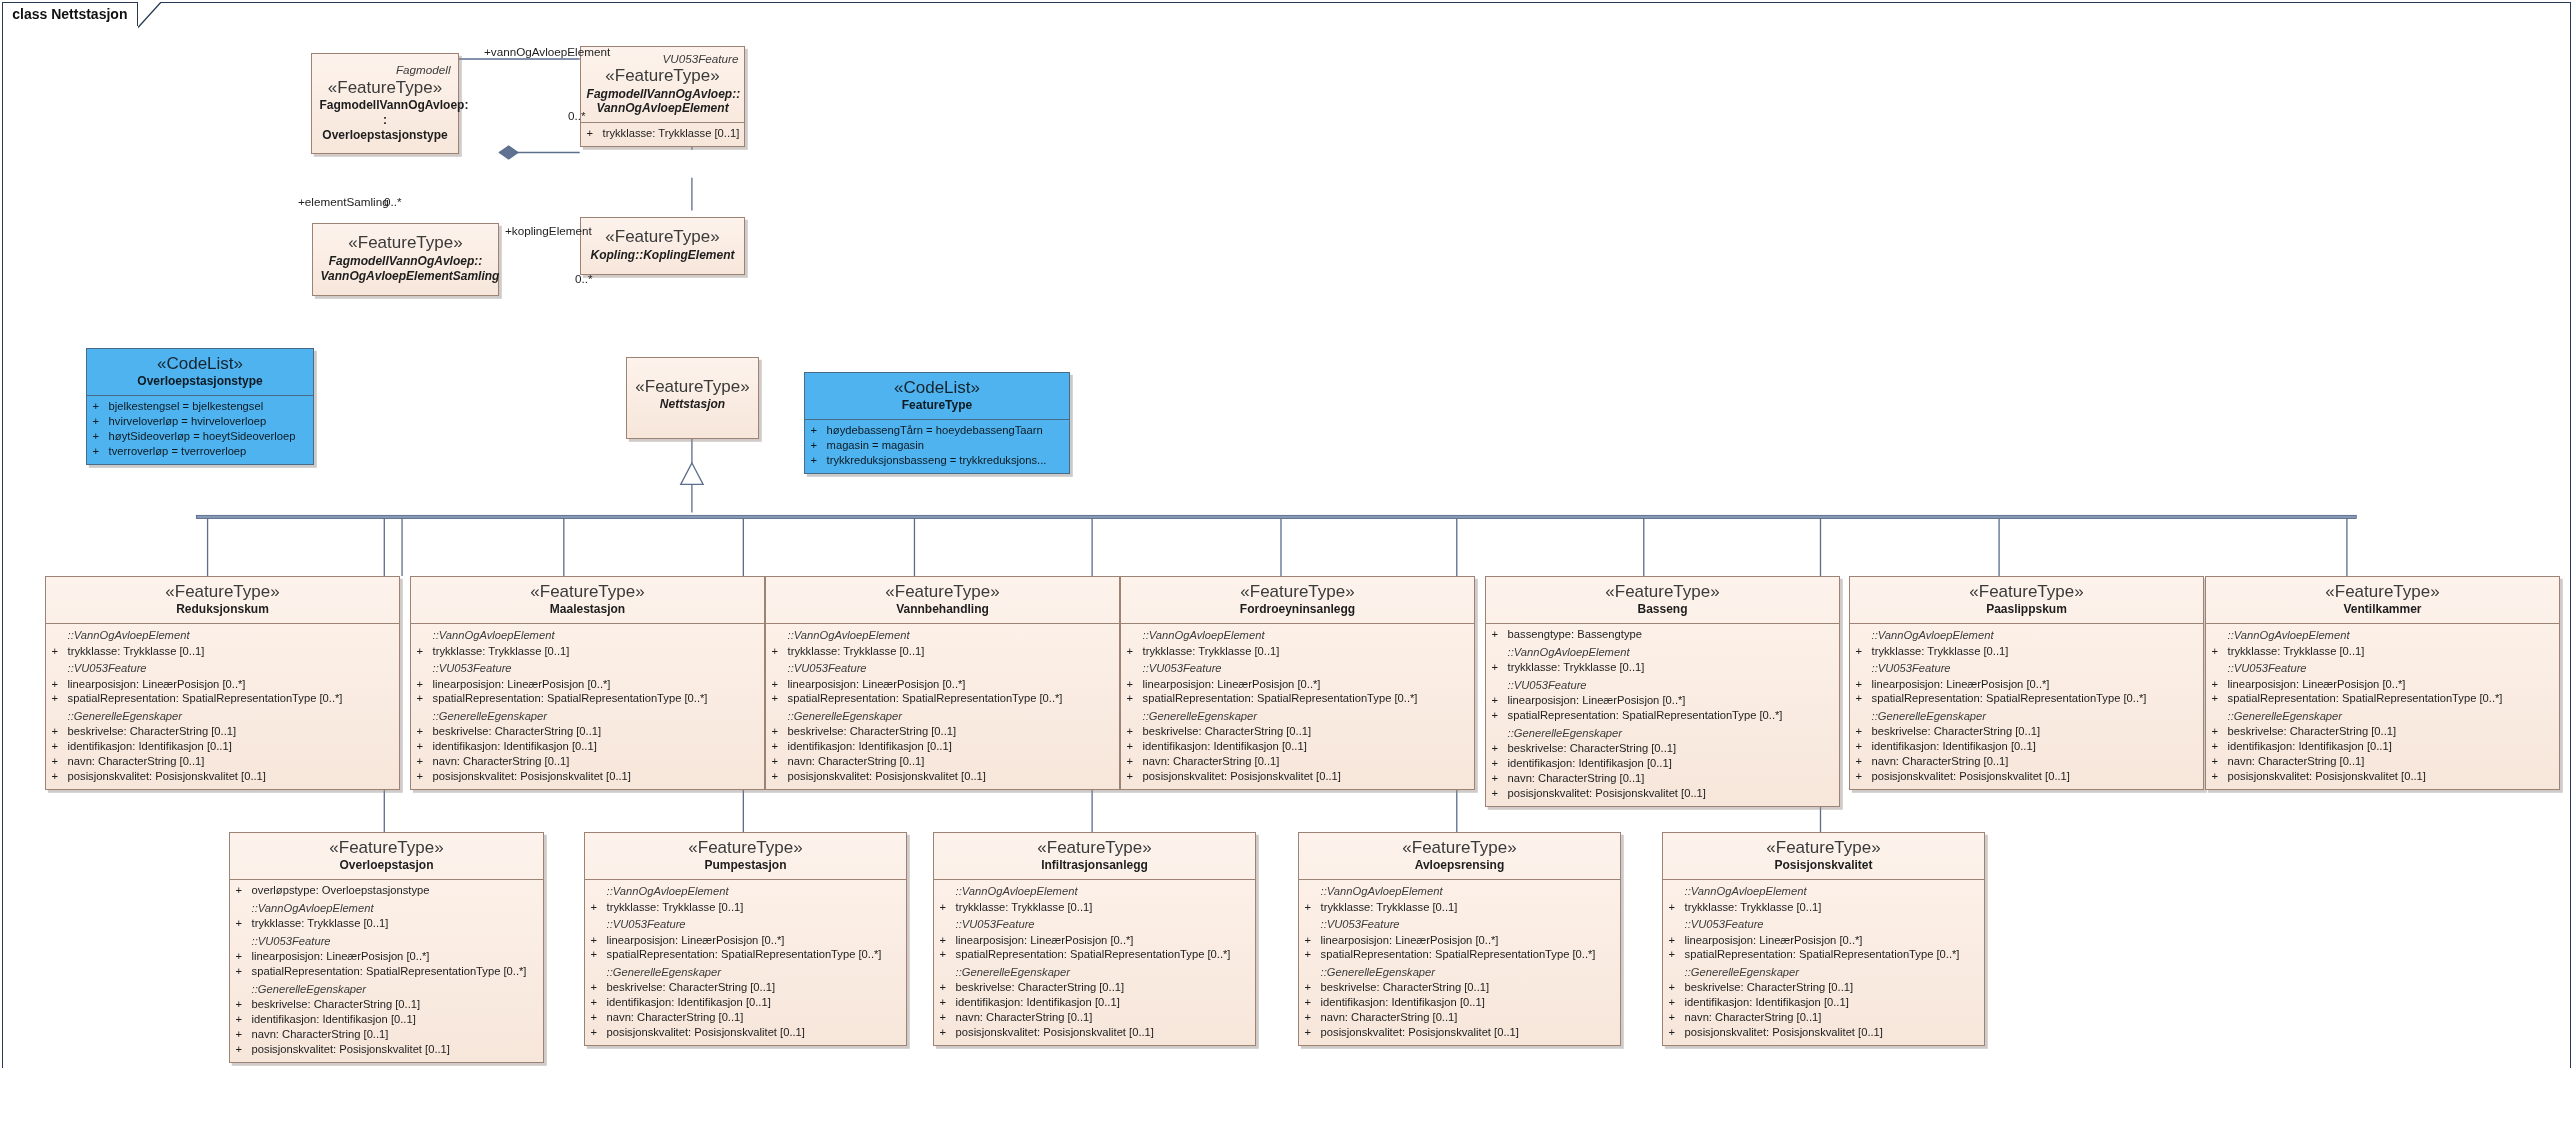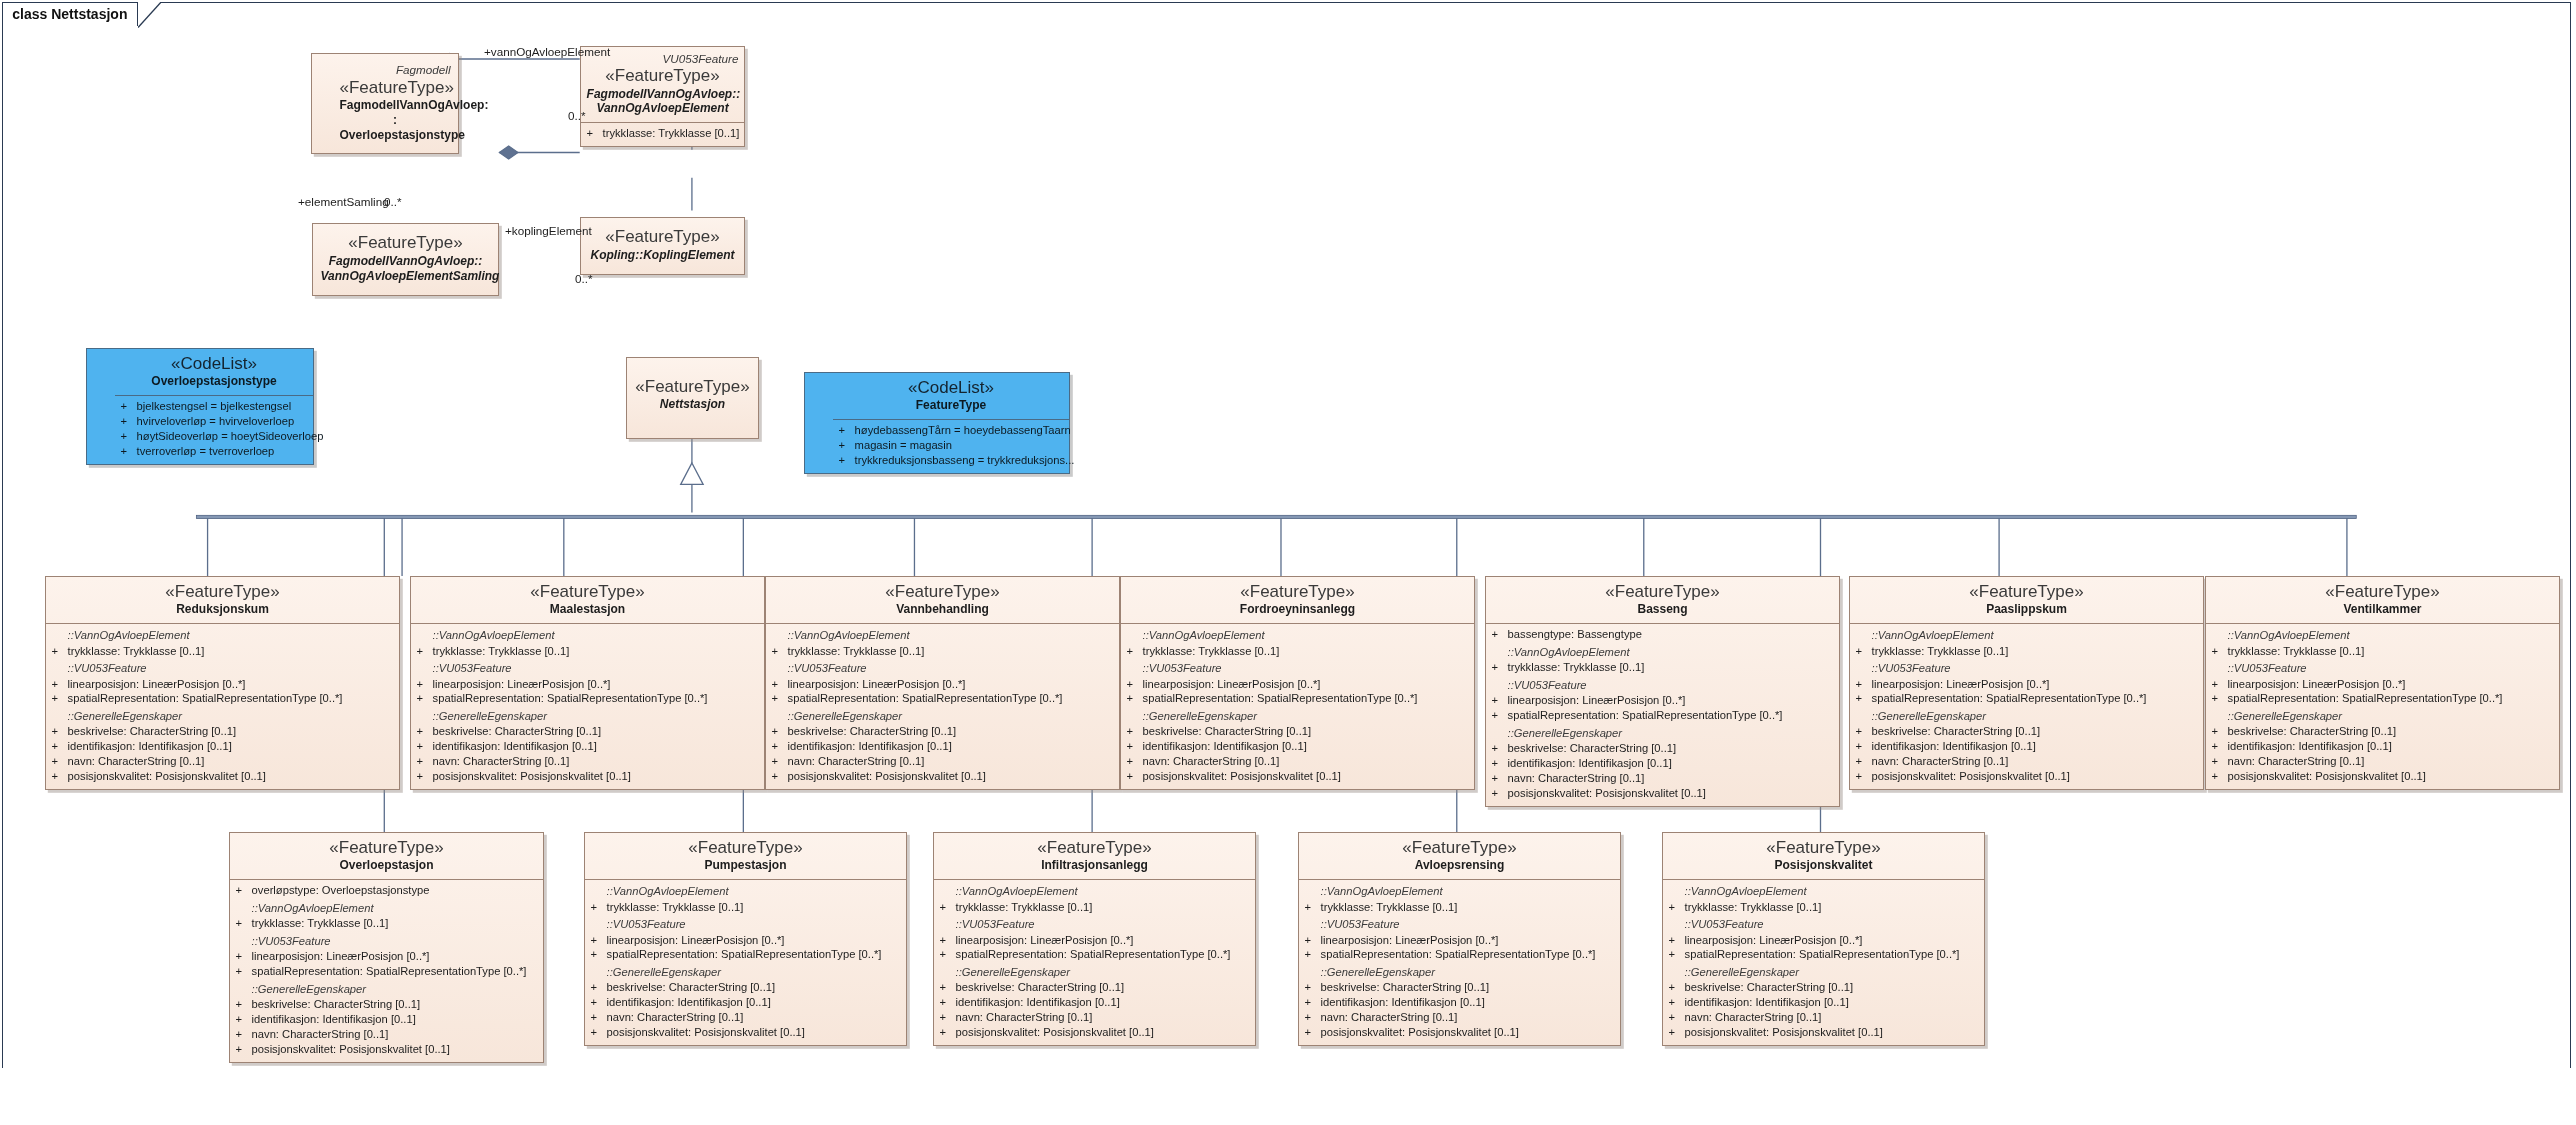--- a/index.html
+++ b/index.html
@@ -24,21 +24,21 @@
   .cls-head .cname{font-size:12px;font-weight:bold;color:#1d1d1d;display:block;}
   .cls-head .cname.ital{font-style:italic;}
   .cls-head .qual{font-size:11.7px;font-style:italic;color:#3a3a3a;display:block;text-align:right;}
   .cls-body{border-top:0.9px solid #9d8374;padding:3.7px 5.6px 4.7px 5.6px;}
   .attr{font-size:11.2px;color:#1d1d1d;line-height:1.33;white-space:nowrap;display:flex;}
   .attr .vis{display:inline-block;width:16px;flex:0 0 16px;}
   .grp{font-size:11.2px;font-style:italic;color:#3a3a3a;line-height:1.45;white-space:nowrap;margin-top:1.9px;margin-left:16px;}
   .grp:first-child{margin-top:0;}
 
   
-  .cls.codelist{border:0.9px solid #4a6b86;background:#4fb3ef;box-shadow:2.8px 2.8px 0 rgba(150,150,150,0.5);padding-left:28px;}
+  .cls.codelist{border:0.9px solid #4a6b86;background:#4fb3ef;box-shadow:2.8px 2.8px 0 rgba(150,150,150,0.5);}
   .cls.codelist .cls-head{padding:4.7px 5.6px 5.6px 5.6px;}
   .cls.codelist .cls-head .stereo{color:#142430;}
   .cls.codelist .cls-head .cname{color:#0d1a22;}
   .cls.codelist .cls-body{border-top:0.9px solid #4a6b86;}
   .cls.codelist .attr{color:#0d1a22;}
 
   
   .cls.simple .cls-head{padding:9.4px 7.5px 11.2px 7.5px;}
   .edgelbl{position:absolute;font-size:11.7px;color:#1d1d1d;white-space:nowrap;}
   svg.ov{position:absolute;left:0;top:0;width:2576px;height:1126px;pointer-events:none;overflow:visible;}
@@ -91,21 +91,21 @@
     <line x1="2138" y1="554" x2="2138" y2="616" stroke="#5b6e8c" stroke-width="1.4"></line>
     <line x1="2510" y1="554" x2="2510" y2="616" stroke="#5b6e8c" stroke-width="1.4"></line>
 
     <line x1="411" y1="554" x2="411" y2="890" stroke="#5b6e8c" stroke-width="1.4"></line>
     <line x1="795" y1="554" x2="795" y2="890" stroke="#5b6e8c" stroke-width="1.4"></line>
     <line x1="1168" y1="554" x2="1168" y2="890" stroke="#5b6e8c" stroke-width="1.4"></line>
     <line x1="1558" y1="554" x2="1558" y2="890" stroke="#5b6e8c" stroke-width="1.4"></line>
     <line x1="1947" y1="554" x2="1947" y2="890" stroke="#5b6e8c" stroke-width="1.4"></line>
   </svg>
 
-  <div class="cls simple" id="clsFagmodell" style="left:311px;top:53px;width:148px;padding-left:20px;">
+  <div class="cls simple" id="clsFagmodell" style="left:311px;top:53px;width:148px;">
     <div class="cls-head">
       <span class="qual">Fagmodell</span>
       <span class="stereo">«FeatureType»</span>
       <span class="cname">FagmodellVannOgAvloep:</span>
       <span class="cname">:</span>
       <span class="cname">Overloepstasjonstype</span>
     </div>
   </div>
 
   <div class="cls" id="clsVOAE" style="left:580px;top:46px;width:165px;">

